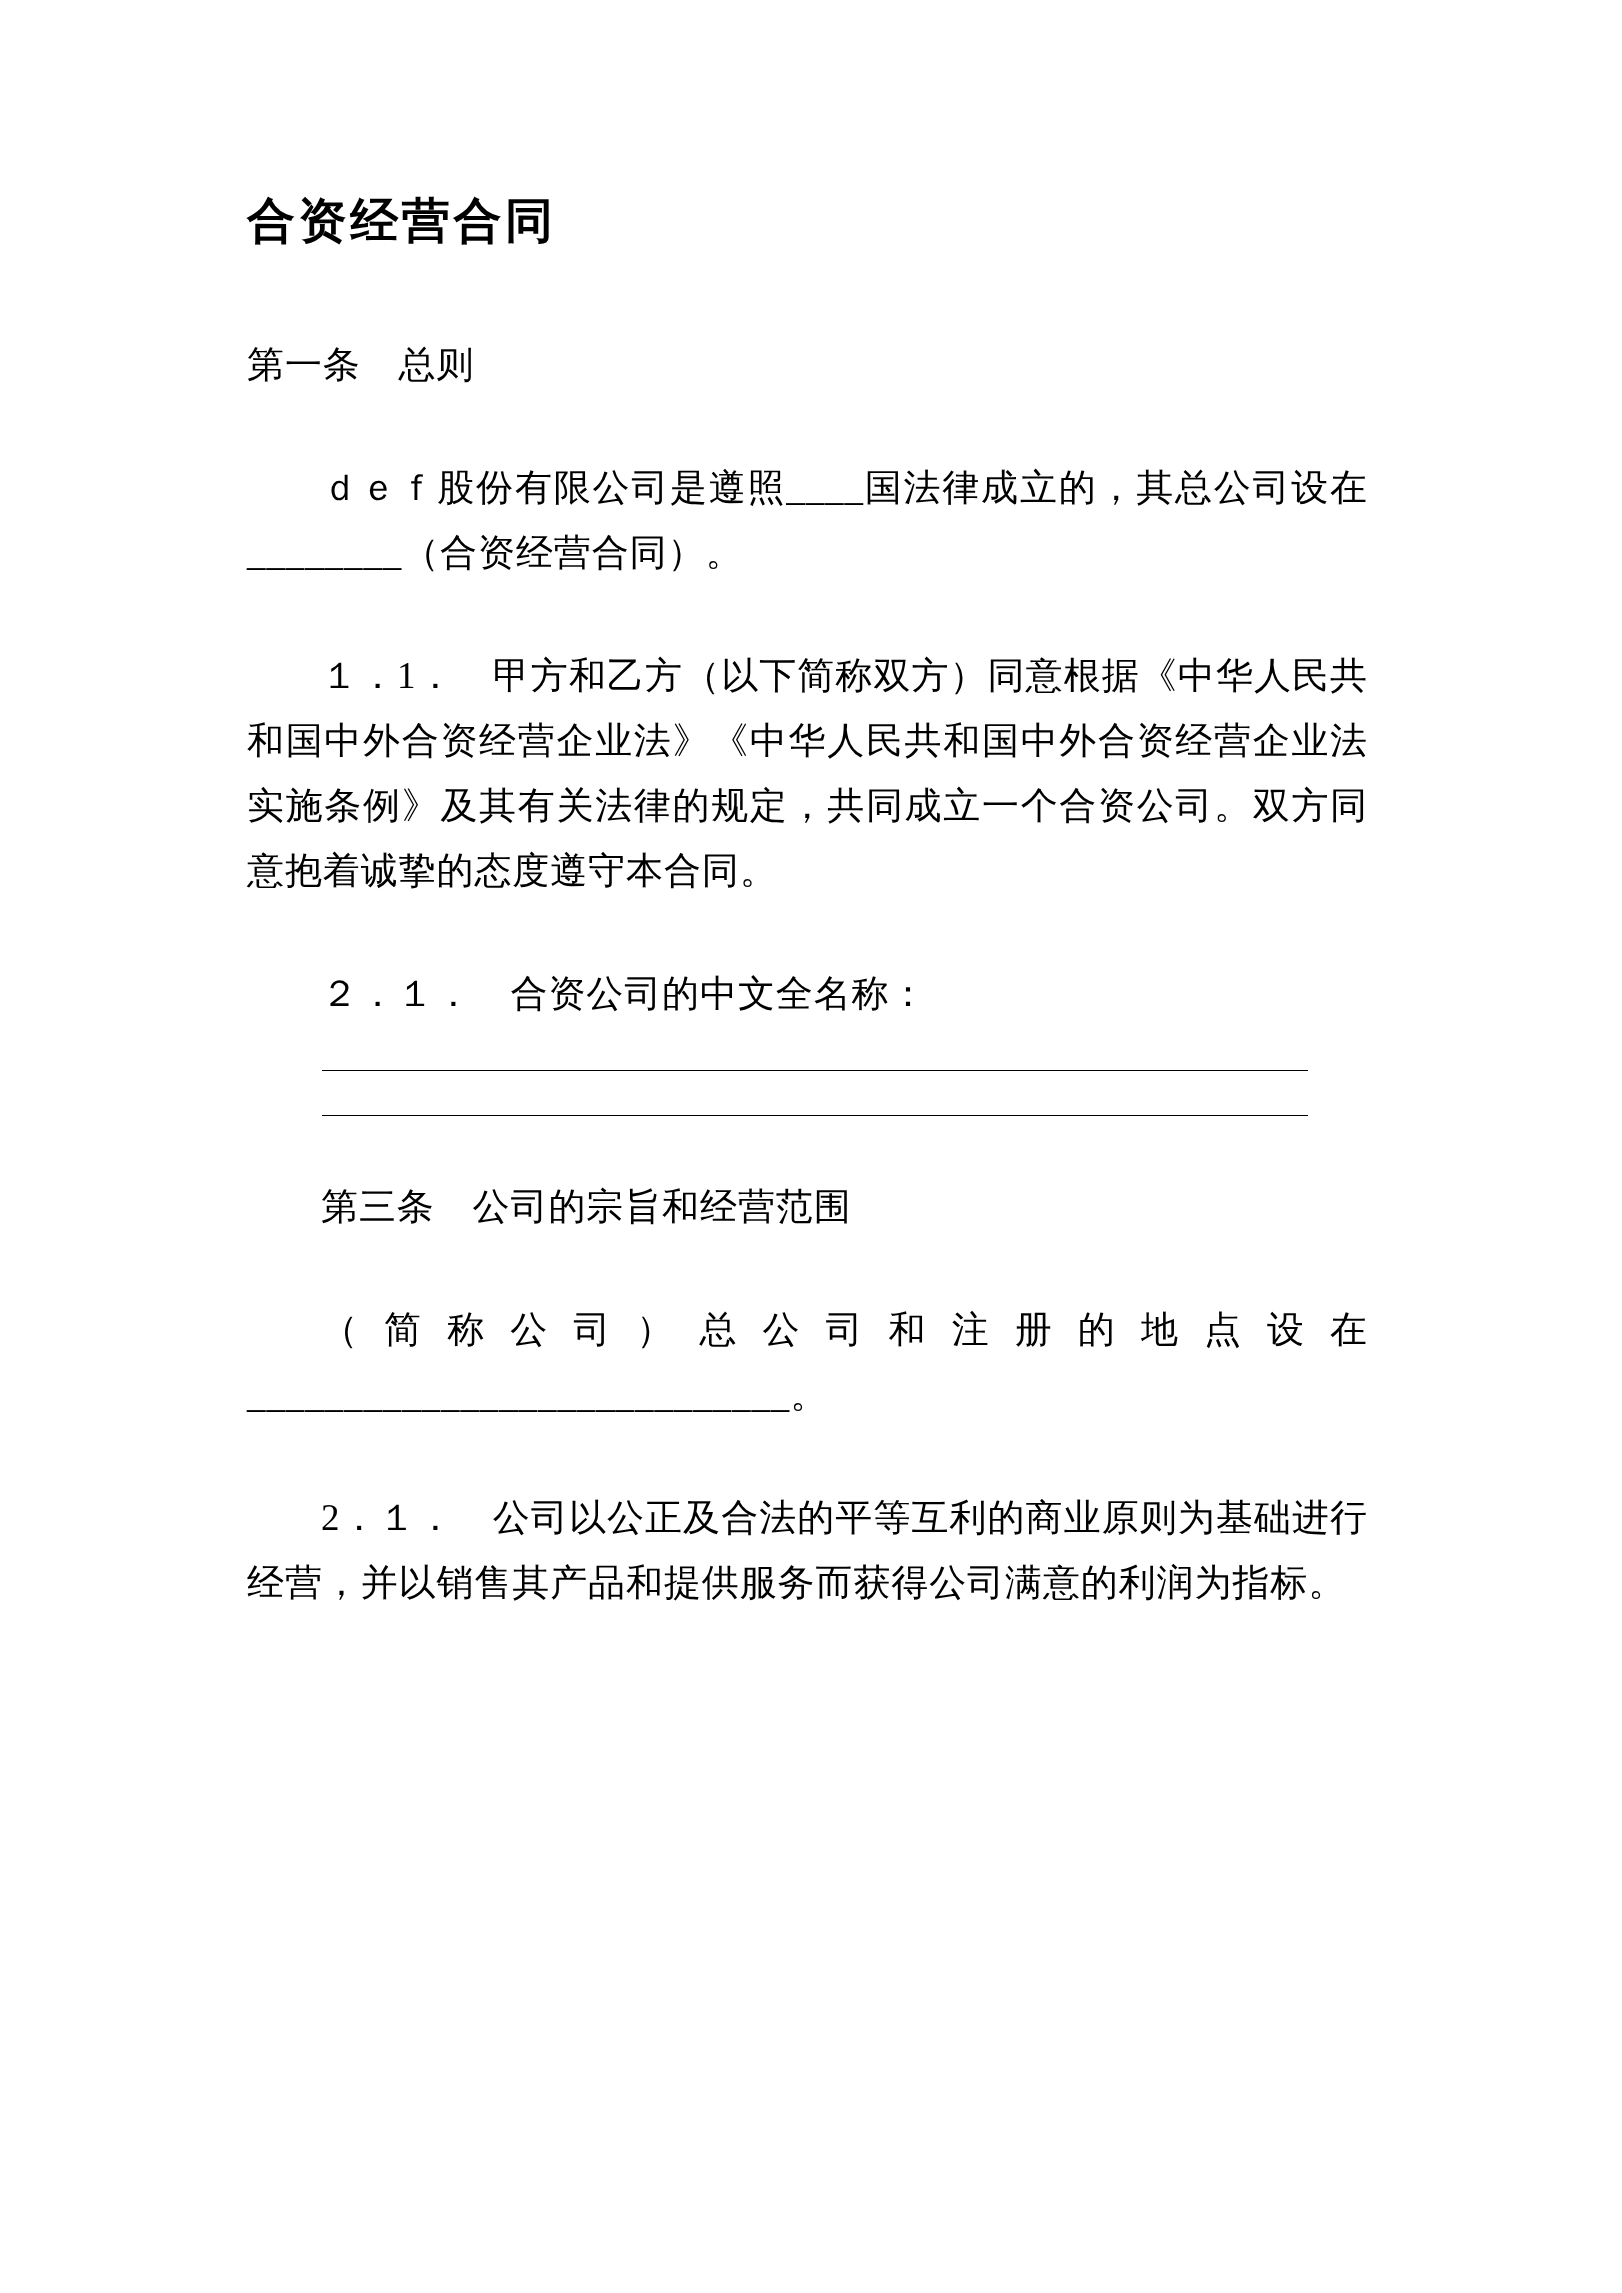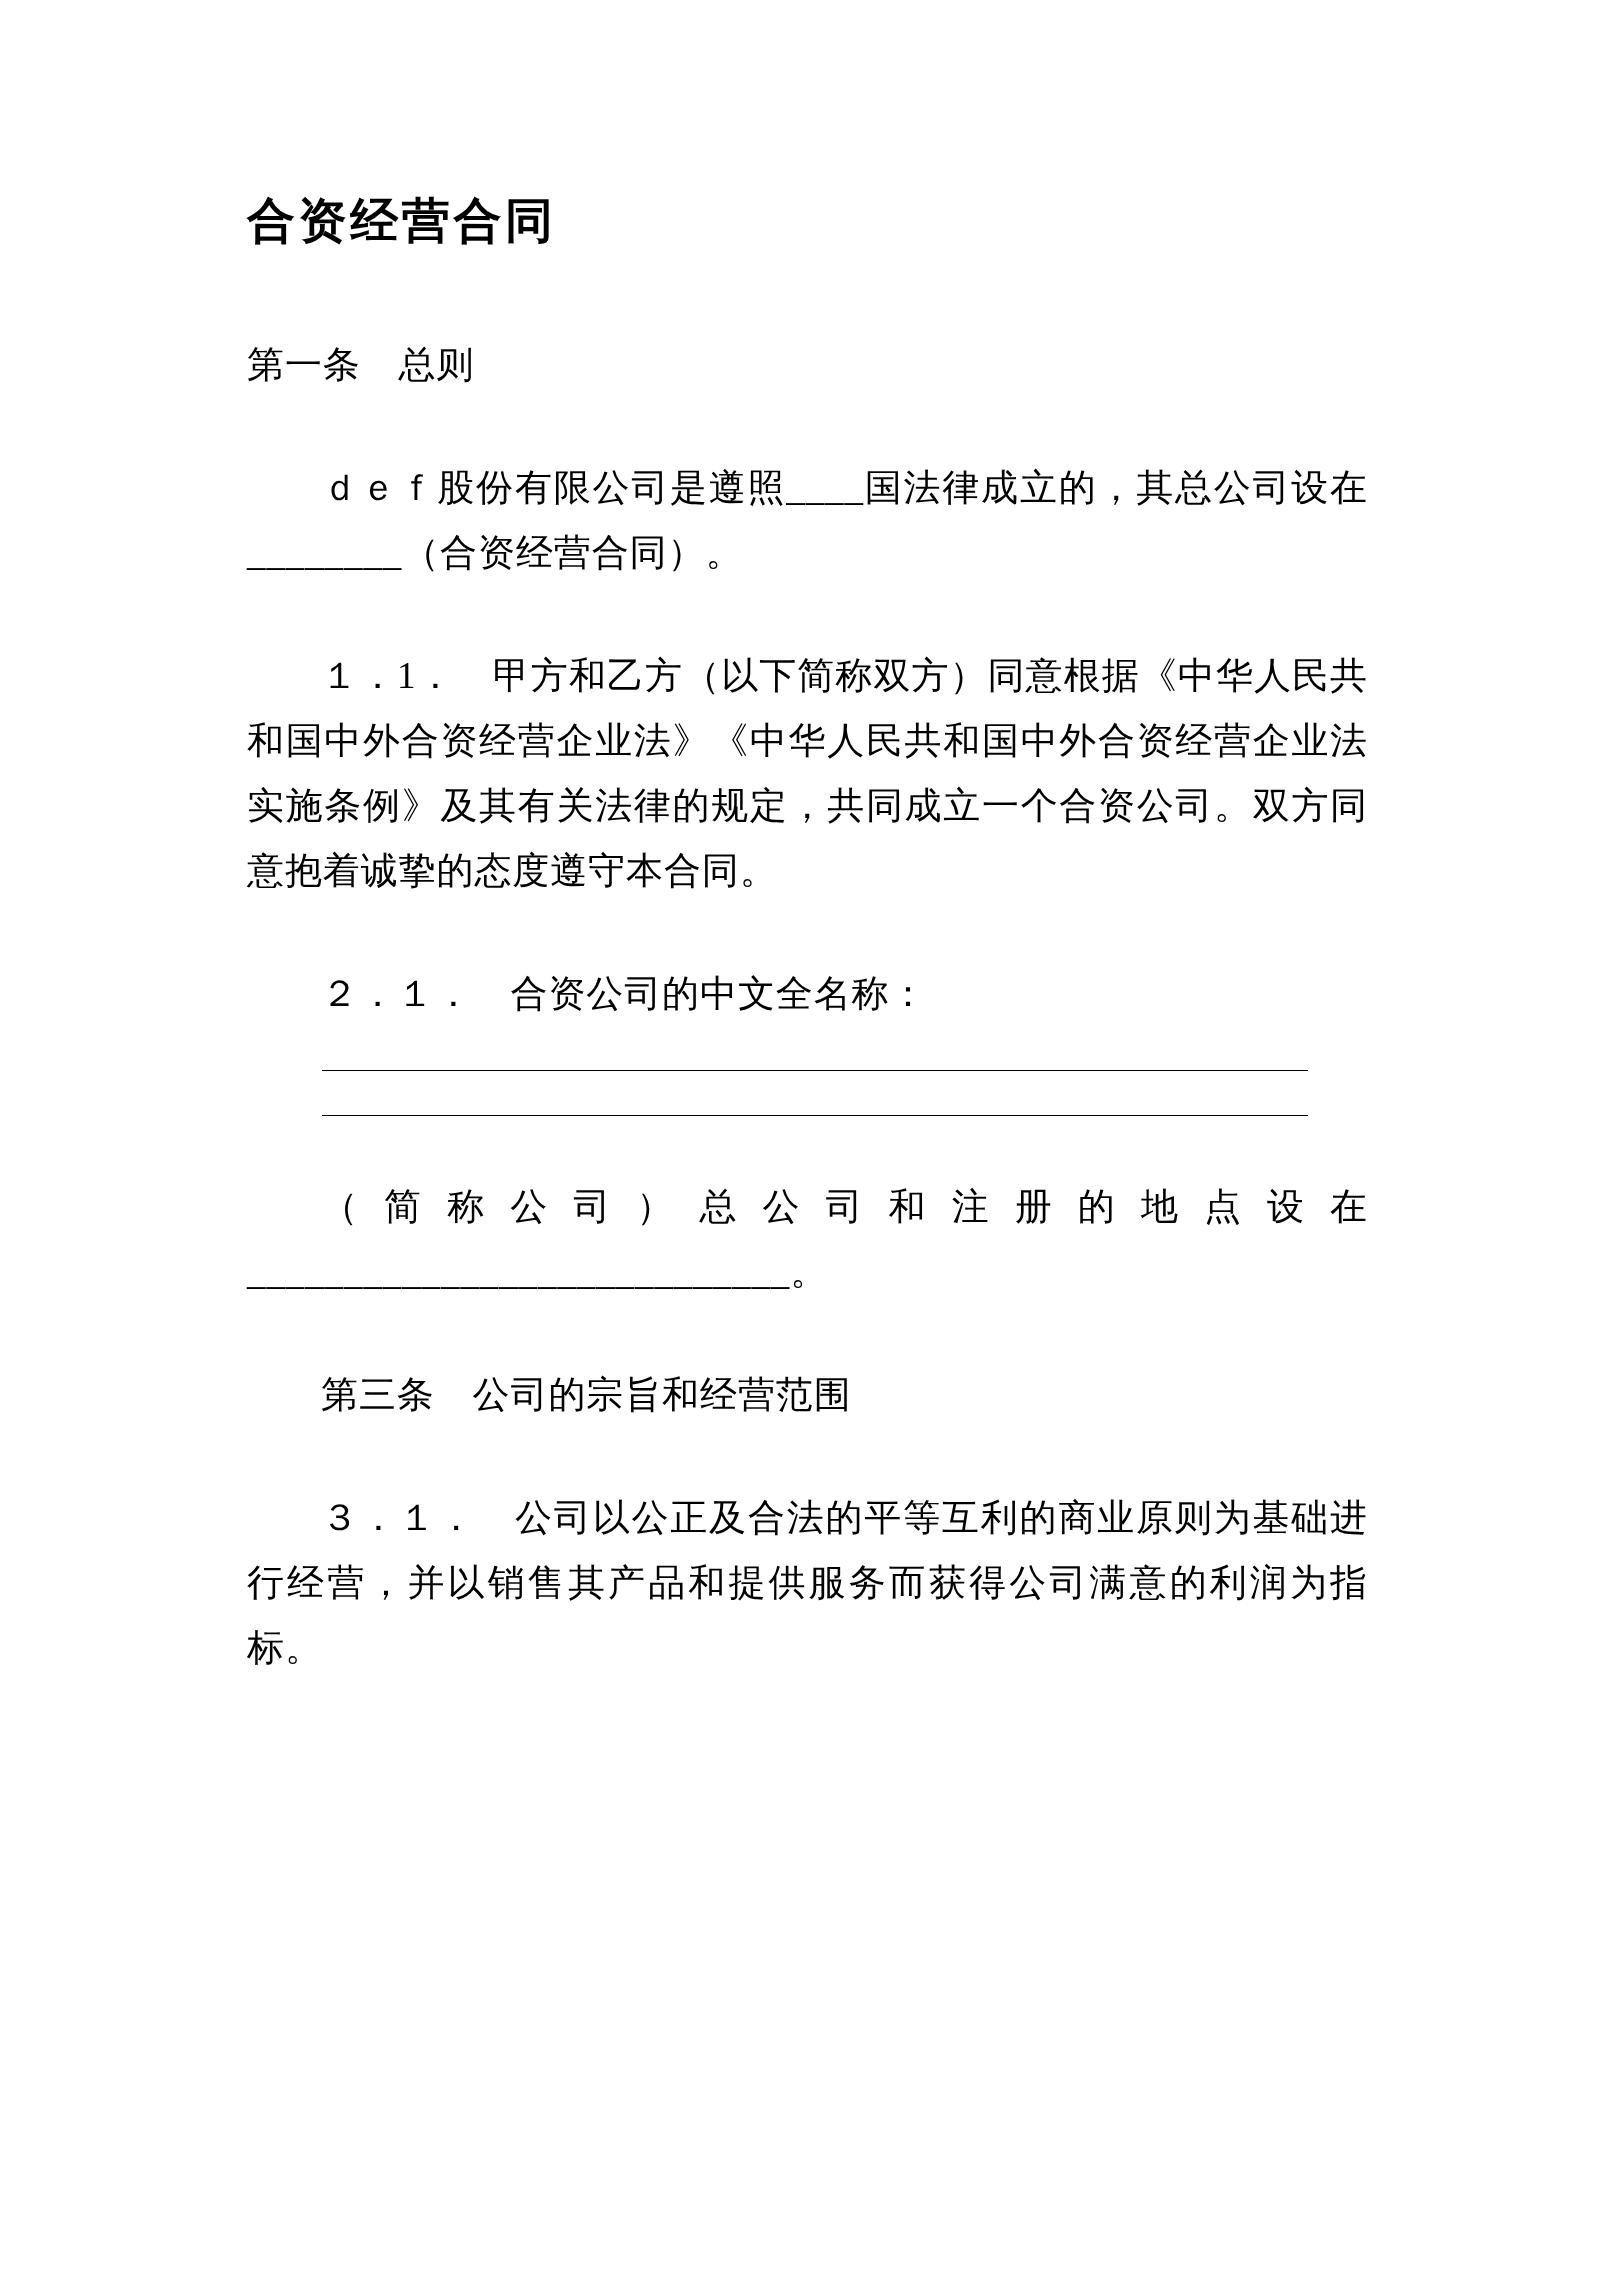--- a/index.html
+++ b/index.html
@@ -56,20 +56,20 @@
   <p class="para indent">１．1．　甲方和乙方（以下简称双方）同意根据《中华人民共和国中外合资经营企业法》《中华人民共和国中外合资经营企业法实施条例》及其有关法律的规定，共同成立一个合资公司。双方同意抱着诚挚的态度遵守本合同。</p>
 
 
   <p class="para indent">２．１．　合资公司的中文全名称：</p>
 
   <div class="blank-rule"></div>
 
 
   <div class="blank-rule"></div>
 
+  <p class="para indent">第三条　公司的宗旨和经营范围</p>
+
   <p class="para indent">（简称公司）总公司和注册的地点设在____________________________。</p>
 
-  <p class="para indent">第三条　公司的宗旨和经营范围</p>
-
-  <p class="para indent">３．１．　公司以公正及合法的平等互利的商业原则为基础进行经营，并以销售其产品和提供服务而获得公司满意的利润为指标。</p>
+  <p class="para indent">2．１．　公司以公正及合法的平等互利的商业原则为基础进行经营，并以销售其产品和提供服务而获得公司满意的利润为指标。</p>
 
 </div>
 
 
 </body></html>

